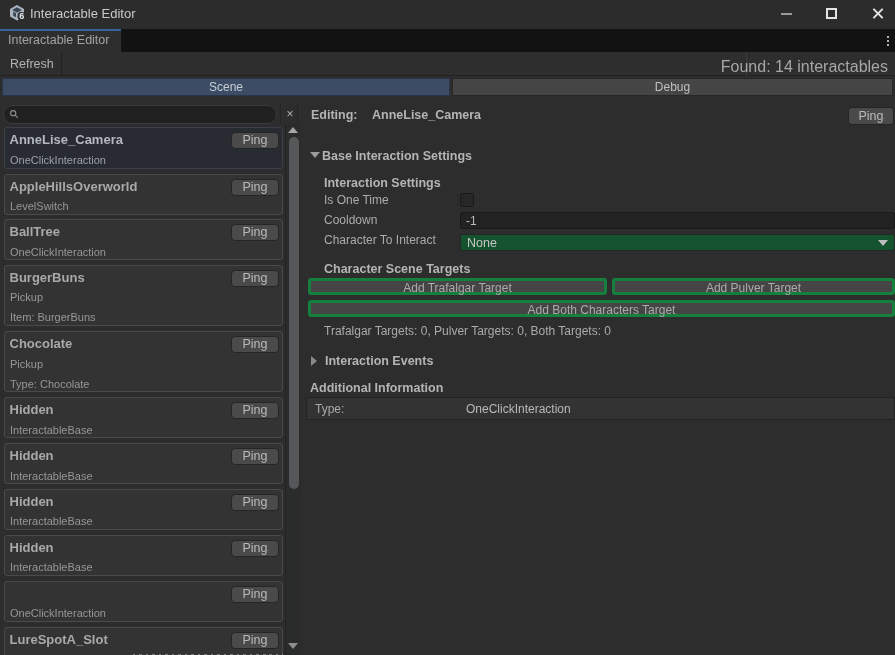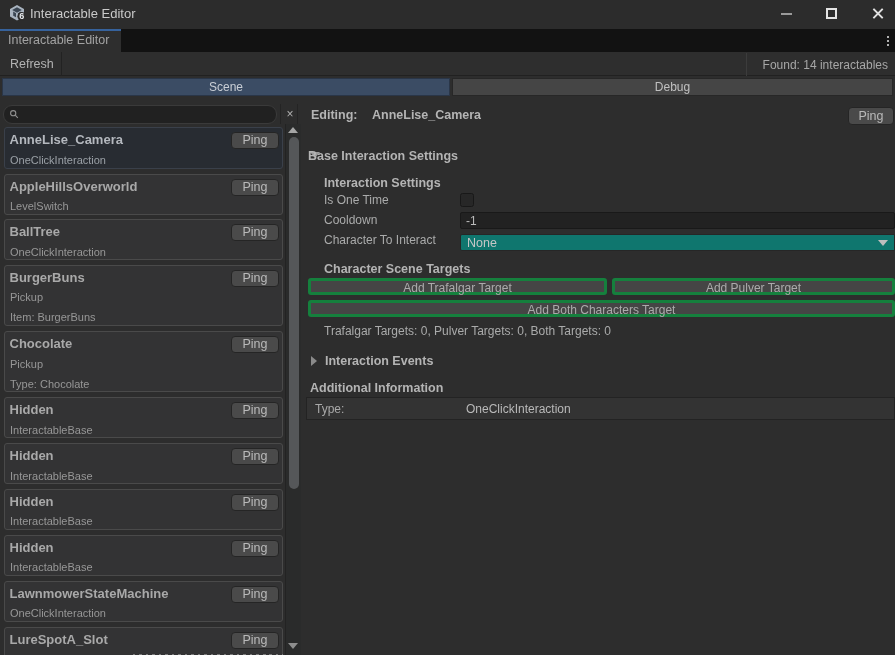--- a/index.html
+++ b/index.html
@@ -17,21 +17,21 @@
   
   .tabstrip { left:0; top:29px; width:895px; height:23px; background:#121212; }
   .tab { left:0; top:29px; width:121px; height:23px; background:#2e2e2e; border-top:2.5px solid #36629c; color:#a3a3a3; font-size:12.5px; line-height:19px; padding-left:8px; }
   .tabdots { left:887px; top:36px; }
   .dot { width:2.2px; height:2.2px; border-radius:30%; background:#cecece; margin:0 0 1.6px 0; }
 
   
   .toolbar { left:0; top:52px; width:895px; height:24px; background:#2e2e2e; border-bottom:1px solid #212121; }
   .tb-refresh { left:10px; top:57px; font-size:12.5px; color:#b3b3b3; }
   .tb-sep1 { left:61px; top:52px; width:1px; height:24px; background:#222222; }
-  .tb-found { left:700px; top:58px; width:188px; text-align:right; font-size:12px; color:#a7a7a7; }
+  .tb-found { left:700px; top:58px; width:188px; text-align:right; font-size:16px; color:#a7a7a7; }
 
   
   .btn-scene { left:2px; top:77.5px; width:448px; height:18px; background:#3b4c64; border:1px solid #2a3648; color:#c9ced5; text-align:center; line-height:16px; font-size:12px; }
   .btn-debug { left:452px; top:77.5px; width:441px; height:18px; background:#454545; border:1px solid #272727; color:#c0c0c0; text-align:center; line-height:16px; font-size:12px; }
 
   
   .search { left:3px; top:104.5px; width:274px; height:19px; background:#212121; border:1px solid #3a3a3a; border-radius:9px; }
   .searchline-top { left:280px; top:104px; width:18px; height:20px; border-left:1px solid #242424; border-right:1px solid #242424; }
   .clear-x { left:281px; top:104px; width:18px; height:20px; color:#b0b0b0; font-size:12px; text-align:center; line-height:20px; }
 
@@ -143,50 +143,49 @@
     <div class="t">Hidden</div>
     <div class="s" style="top:25.5px;">InteractableBase</div>
     <div class="ping">Ping</div>
   </div>
   <div class="abs card" style="top:534.5px; height:41px;">
     <div class="t">Hidden</div>
     <div class="s" style="top:25.5px;">InteractableBase</div>
     <div class="ping">Ping</div>
   </div>
   <div class="abs card" style="top:580.5px; height:41px;">
-    <div class="t">LawnmowerStateMachine</div>
     <div class="s" style="top:25.5px;">OneClickInteraction</div>
     <div class="ping">Ping</div>
   </div>
   <div class="abs card" style="top:626.5px; height:41px;">
     <div class="t">LureSpotA_Slot</div>
     <div class="ping">Ping</div>
   </div>
   </div>
 
   <div class="abs sb-track"></div>
   <div class="abs tri" style="left:288px; top:127px; border-left:5.5px solid transparent; border-right:5.5px solid transparent; border-bottom:6.5px solid #a6a6a6;"></div>
   <div class="abs sb-thumb"></div>
   <div class="abs tri" style="left:288px; top:643px; border-left:5.5px solid transparent; border-right:5.5px solid transparent; border-top:6.5px solid #8e8e8e;"></div>
   <div class="abs" style="left:133px; top:653.5px; width:150px; height:1.5px; background:repeating-linear-gradient(90deg,#7b7b7b 0 2.5px,#333334 2.5px 6.5px);"></div>
 
   <div class="abs r-bold" style="left:311px; top:108px;">Editing:</div>
   <div class="abs r-bold" style="left:372px; top:108px;">AnneLise_Camera</div>
   <div class="abs ping" style="left:848px; top:106.5px; width:46px; height:18.5px; line-height:16.5px;">Ping</div>
 
   <div class="abs tri" style="left:310px; top:152px; border-left:5px solid transparent; border-right:5px solid transparent; border-top:6px solid #9a9a9a;"></div>
-  <div class="abs r-bold" style="left:308px; top:149px;">Base Interaction Settings</div>
+  <div class="abs r-bold" style="left:322px; top:149px;">Base Interaction Settings</div>
 
   <div class="abs r-bold" style="left:324px; top:176px;">Interaction Settings</div>
   <div class="abs r-label" style="left:324px; top:193px;">Is One Time</div>
   <div class="abs" style="left:460px; top:192.5px; width:14px; height:14px; background:#272727; border:1px solid #181818; border-radius:2.5px;"></div>
   <div class="abs r-label" style="left:324px; top:213px;">Cooldown</div>
   <div class="abs field" style="left:460px; top:212px; width:435px; height:17px; padding:1px 0 0 5px; font-size:12px;">-1</div>
   <div class="abs r-label" style="left:324px; top:233px;">Character To Interact</div>
-  <div class="abs" style="left:460px; top:233.5px; width:435px; height:17.5px; background:#0f766e; border:1px solid #262626; border-radius:2px 0 0 2px; color:#c6c6c6; font-size:12.5px; line-height:16px; padding-left:6px;">None</div>
+  <div class="abs" style="left:460px; top:233.5px; width:435px; height:17.5px; background:#14532d; border:1px solid #262626; border-radius:2px 0 0 2px; color:#c6c6c6; font-size:12.5px; line-height:16px; padding-left:6px;">None</div>
   <div class="abs tri" style="left:878px; top:239.5px; border-left:5px solid transparent; border-right:5px solid transparent; border-top:6px solid #bebebe;"></div>
 
   <div class="abs r-bold" style="left:324px; top:262px;">Character Scene Targets</div>
   <div class="abs ubtn" style="left:308px; top:278px; width:299px; height:17px;">Add Trafalgar Target</div>
   <div class="abs ubtn" style="left:612px; top:278px; width:283px; height:17px;">Add Pulver Target</div>
   <div class="abs ubtn" style="left:308px; top:300px; width:587px; height:17px;">Add Both Characters Target</div>
   <div class="abs r-label" style="left:324px; top:324px;">Trafalgar Targets: 0, Pulver Targets: 0, Both Targets: 0</div>
 
   <div class="abs tri" style="left:311px; top:356px; border-top:5px solid transparent; border-bottom:5px solid transparent; border-left:6px solid #8a8a8a;"></div>
   <div class="abs r-bold" style="left:325px; top:354px;">Interaction Events</div>

